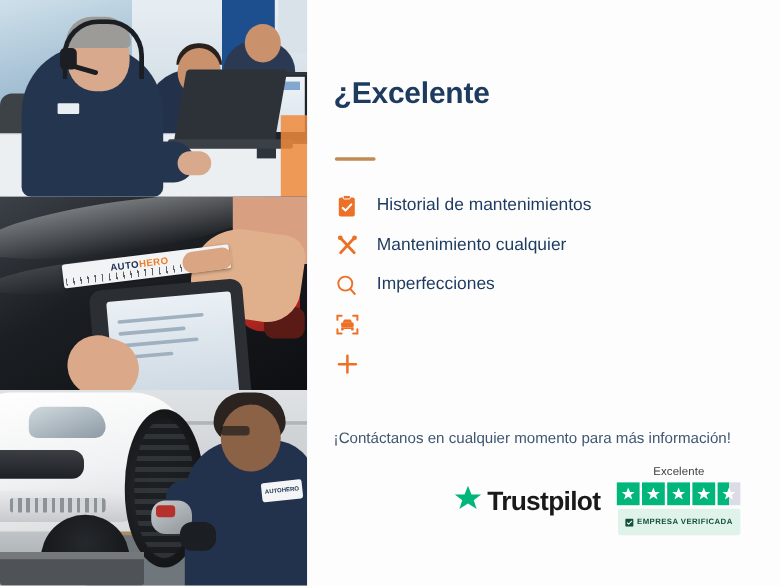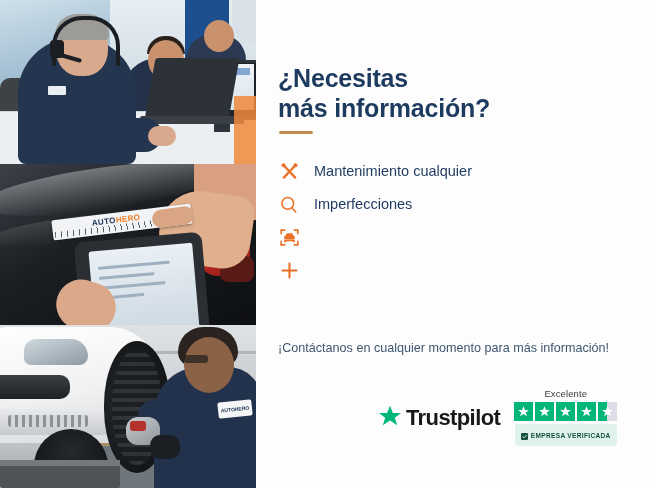--- a/index.html
+++ b/index.html
@@ -131,21 +131,21 @@
   .heading{position:absolute;left:22px;top:46px;width:250px;
     font-size:25px;line-height:1.2;font-weight:bold;color:#1d3a5f;letter-spacing:-.2px;}
   .divider{position:absolute;left:23px;top:131px;width:34px;height:3px;background:#c08a52;border-radius:2px;}
 
   .feature-list{position:absolute;left:22px;top:155px;width:330px;}
   .feature{display:flex;align-items:center;height:33px;}
   .feature-icon{width:22px;height:22px;flex:0 0 22px;margin-right:14px;
     display:flex;align-items:center;justify-content:center;}
   .feature-label{font-size:14.5px;color:#1d3a5f;line-height:1;}
 
-  .contact{position:absolute;left:22px;top:325px;width:370px;
+  .contact{position:absolute;left:22px;top:342px;width:370px;
     font-size:12.6px;line-height:1.6;color:#3e5670;}
 
   
   .trust{position:absolute;left:122px;top:388px;display:flex;align-items:flex-end;gap:14px;}
   .tp-logo{display:flex;align-items:center;gap:4px;padding-bottom:14px;}
   .tp-name{font-size:22px;font-weight:bold;color:#191919;letter-spacing:-.6px;}
   .tp-right{display:flex;flex-direction:column;align-items:center;gap:3px;}
   .tp-excel{font-size:9.5px;color:#3b3b3b;letter-spacing:.1px;}
   .tp-stars{display:flex;gap:2px;}
   .tp-star{width:19px;height:19px;background:#00b67a;display:flex;align-items:center;justify-content:center;}
@@ -244,28 +244,37 @@
       <div class="p3-tool"></div>
       <div class="p3-hair"></div>
       <div class="p3-head"></div>
       <div class="p3-glasses"></div>
     </div>
   </div>
 
   <div class="content">
 
     <h1 class="heading">
-      <span>¿Necesitas</span><br>
-      <span>más información?</span>
+      <span>¿Excelente</span><br>
     </h1>
 
     <div class="divider"></div>
 
     <div class="feature-list">
 
+      <div class="feature">
+        <span class="feature-icon">
+          <svg width="20" height="20" viewBox="0 0 24 24">
+            <rect x="4" y="3" width="16" height="19" rx="2" fill="#ec7026"></rect>
+            <rect x="8.5" y="1" width="7" height="3.6" rx="1.2" fill="#ec7026" stroke="#ffffff" stroke-width="1"></rect>
+            <path d="M8 13.5l2.7 2.7L16.5 10" fill="none" stroke="#ffffff" stroke-width="2.1" stroke-linecap="round" stroke-linejoin="round"></path>
+          </svg>
+        </span>
+        <span class="feature-label">Historial de mantenimientos</span>
+      </div>
 
       <div class="feature">
         <span class="feature-icon">
           <svg width="21" height="21" viewBox="0 0 24 24">
             <g stroke="#ec7026" stroke-width="2.6" stroke-linecap="round">
               <path d="M5 4.5L18.5 19"></path>
               <path d="M19 4.5L5.5 19"></path>
             </g>
             <circle cx="5.2" cy="4.8" r="2.3" fill="#ec7026"></circle>
             <circle cx="18.8" cy="4.8" r="2.3" fill="#ec7026"></circle>

